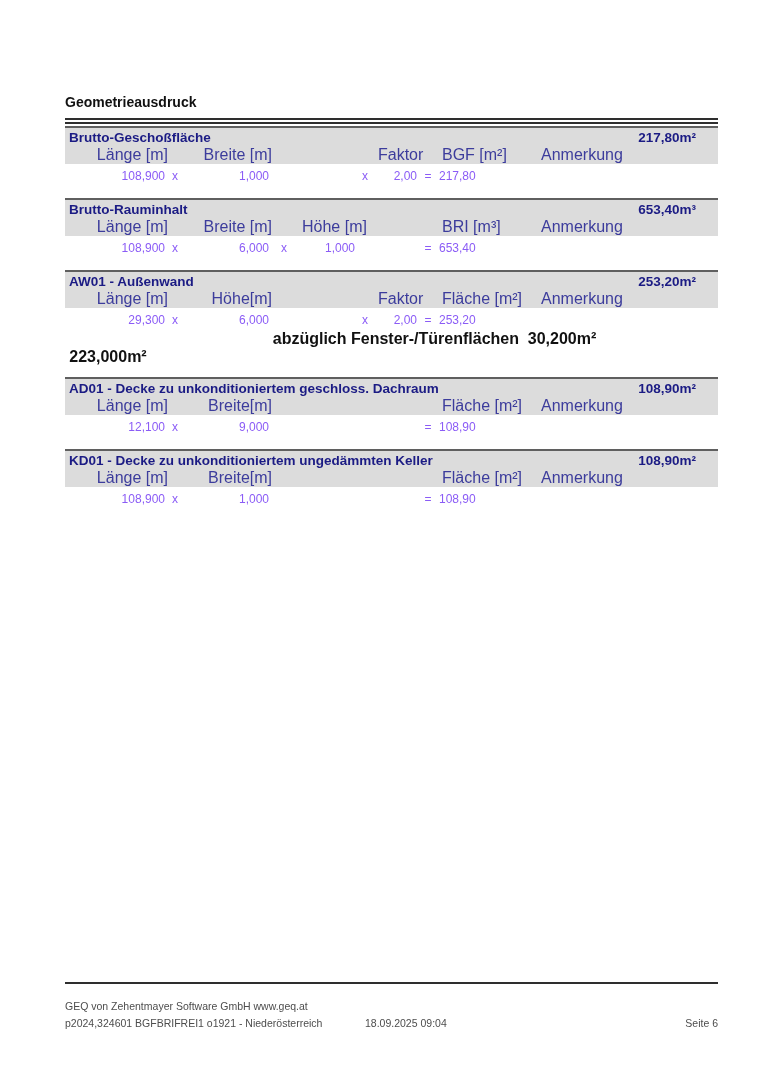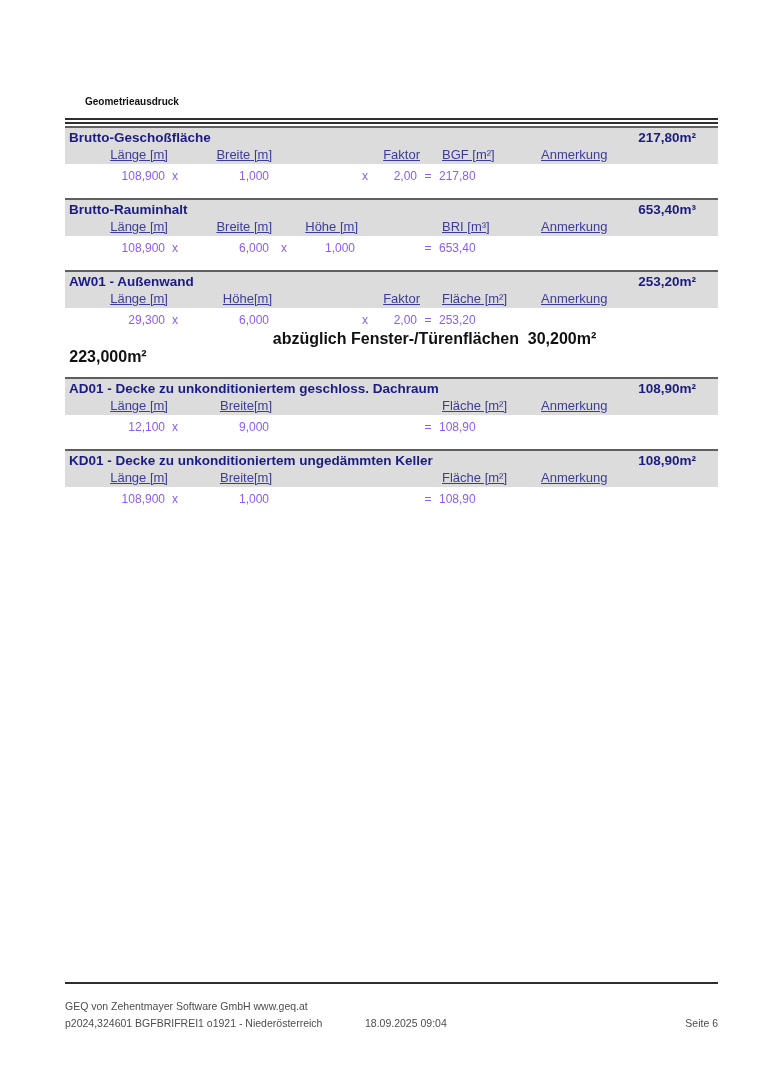--- a/index.html
+++ b/index.html
@@ -10,22 +10,22 @@
     color: #1a1a1a;
     position: relative;
     overflow: hidden;
   }
   .content {
     position: absolute;
     left: 65px; top: 92px;
     width: 653px;
   }
   .page-title {
-    font-size: 10px; font-weight: bold;
-    line-height: 20px; color: #111111; margin-left: 20px;
+    font-size: 14px; font-weight: bold;
+    line-height: 20px; color: #111111;
   }
   .page-subtitle {
     font-size: 15px; font-weight: bold;
     line-height: 20px; color: #111111;
     margin-top: 2px;
   }
   .double-rule {
     height: 2px;
     border-top: 2px solid #2e2e2e;
     border-bottom: 2px solid #2e2e2e;
@@ -55,21 +55,21 @@
   .c2  { width: 20px;  text-align: center; }
   .c3  { width: 84px;  text-align: right; }
   .c4  { width: 30px;  text-align: center; }
   .c5  { width: 56px;  text-align: right; }
   .c6  { width: 20px;  text-align: center; }
   .c7  { width: 42px;  text-align: right; }
   .c8  { width: 22px;  text-align: center; }
   .c9  { width: 80px;  text-align: left; }
   .c10 { flex: 1; text-align: left; padding-left: 19px; overflow: hidden; }
   .hdr .c1, .hdr .c3, .hdr .c5, .hdr .c7, .hdr .c9, .hdr .c10 {
-    color: #3c3c9c; font-size: 13px; text-decoration: underline;
+    color: #3c3c9c; font-size: 16px;
   }
   .data { line-height: 20px; padding-top: 2px; color: #8b5cf6; }
   .extra {
     display: flex;
     font-weight: bold;
     font-size: 16px;
     line-height: 17.5px;
     color: #111111;
   }
   .extra .lbl { width: 454px; text-align: right; white-space: nowrap; }

